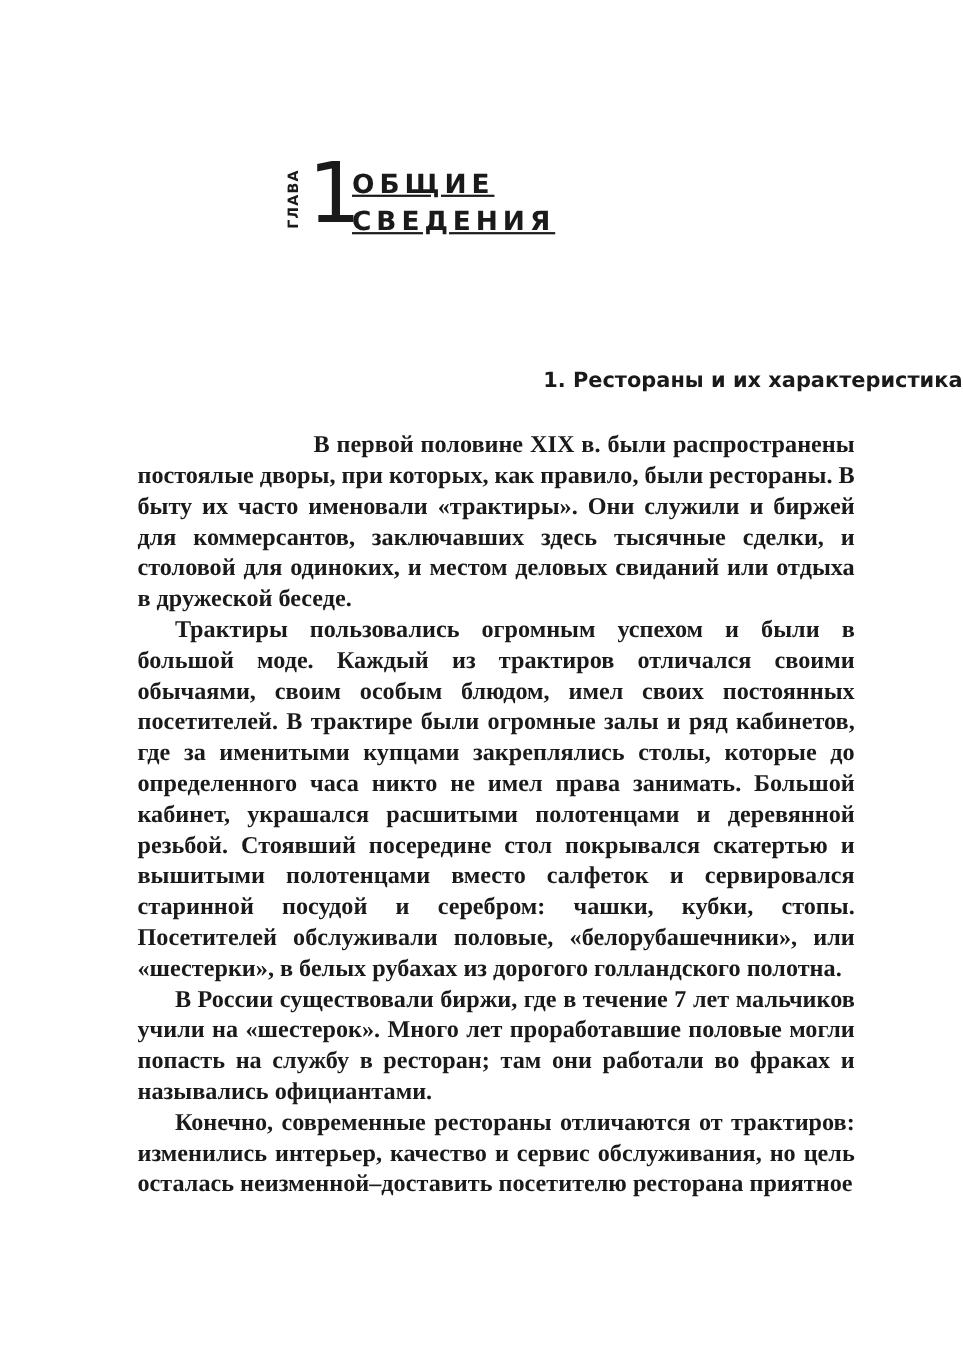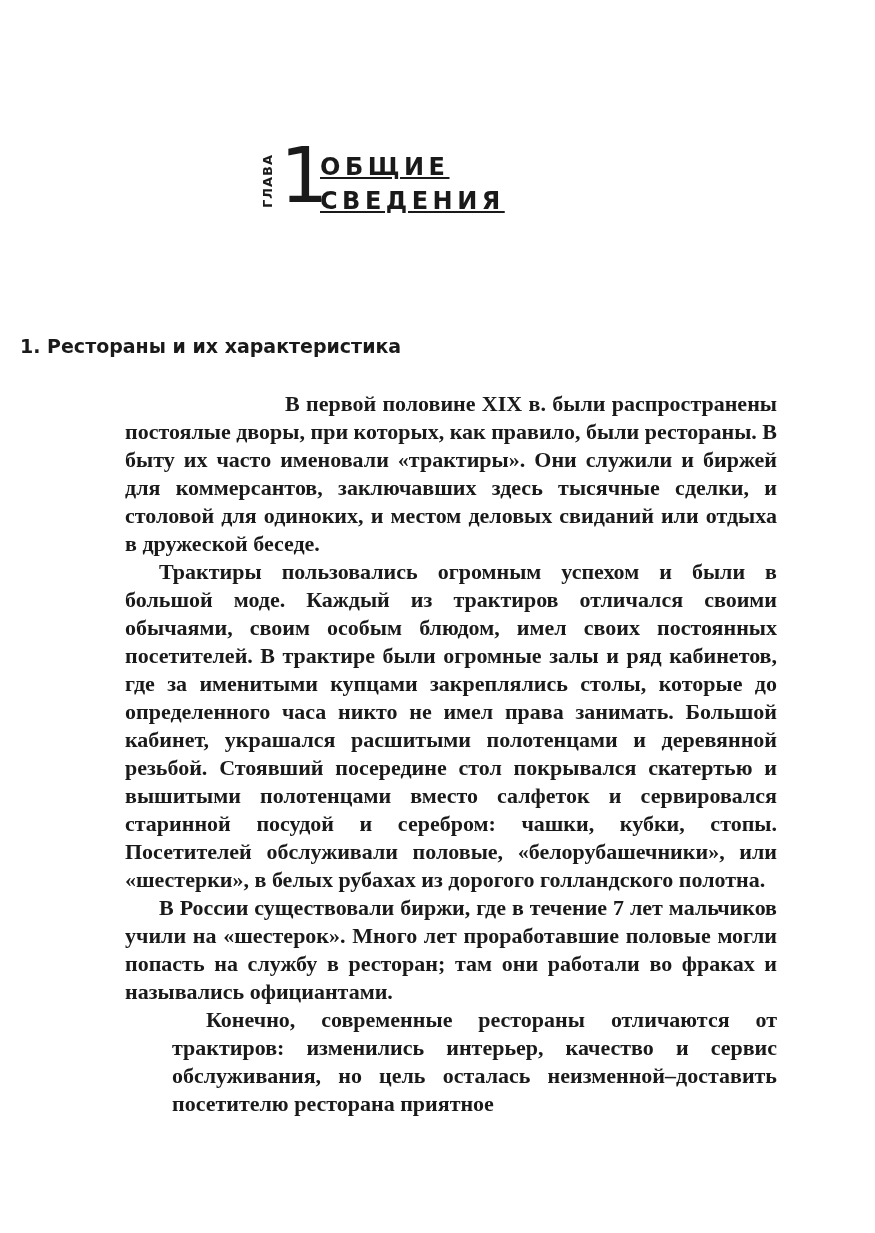--- a/index.html
+++ b/index.html
@@ -17,30 +17,30 @@
     position: absolute; left: 22px; top: -10px;
     font-family: "DejaVu Sans", sans-serif; font-size: 76px; line-height: 80px; font-weight: normal;
   }
   .chapter-title {
     position: absolute; left: 62px; top: 4px;
     font-family: "DejaVu Sans", sans-serif; font-weight: bold; font-size: 24px; letter-spacing: 4.5px; line-height: 34px;
     white-space: nowrap;
     text-decoration: underline;
   }
   .section-title {
-    position: absolute; left: 0; width: 875px; top: 335px; text-align: left; padding-left: 20px; box-sizing: border-box;
+    position: absolute; left: 0; width: 875px; top: 335px; text-align: right; padding-left: 20px; box-sizing: border-box;
     font-family: "DejaVu Sans", sans-serif; font-weight: bold; font-size: 19px;
   }
   .body-text {
     position: absolute; left: 125px; top: 390px; width: 652px;
     font-family: "Liberation Serif", serif; font-size: 22px; line-height: 28px; font-weight: bold;
   }
   .body-text p { margin: 0; text-align: justify; text-indent: 34px; hyphens: manual; }
   .body-text p.first { text-indent: 160px; }
-  .body-text p.last { text-align-last: left; margin-left: 47px; }
+  .body-text p.last { text-align-last: left; }
 </style>
 </head>
 <body>
 
 <div class="chapter">
   <div class="chapter-label">
     <span>ГЛАВА</span>
   </div>
   <div class="chapter-num">1</div>
   <div class="chapter-title">

